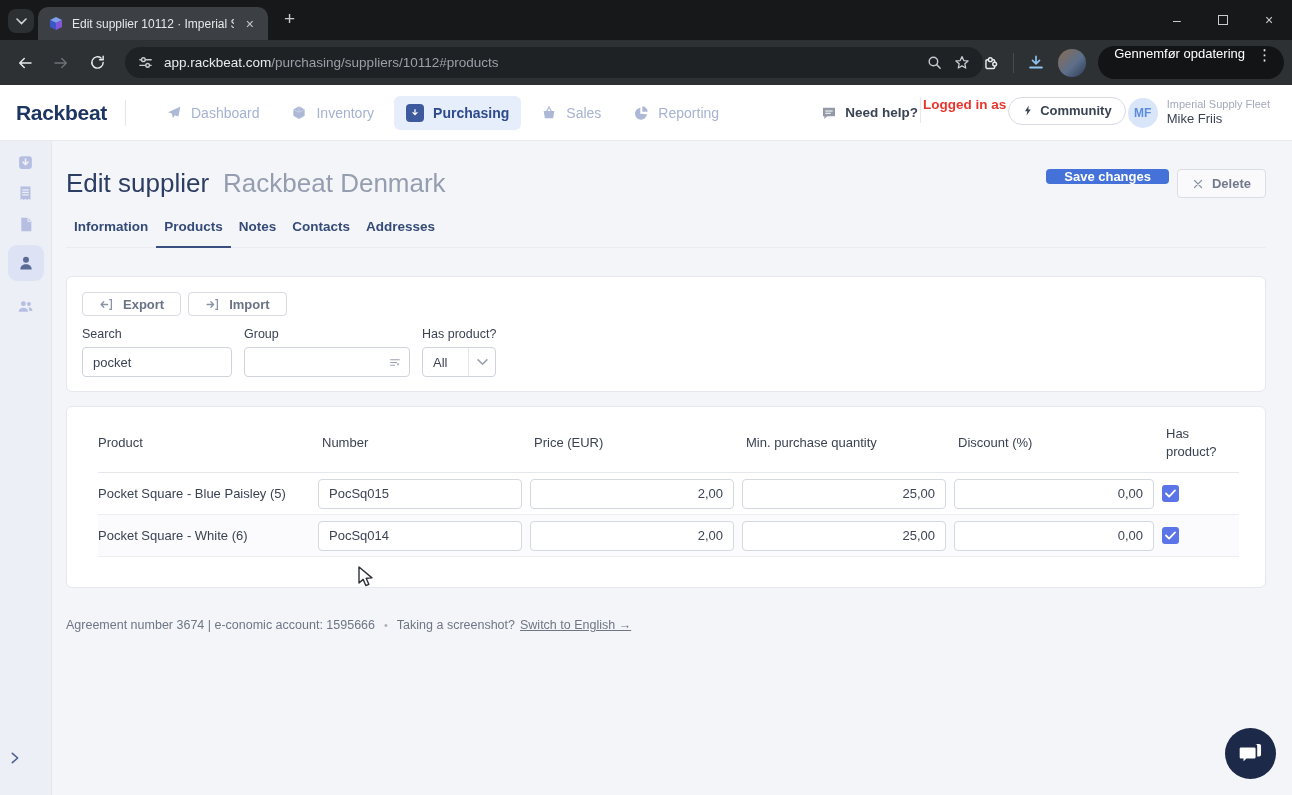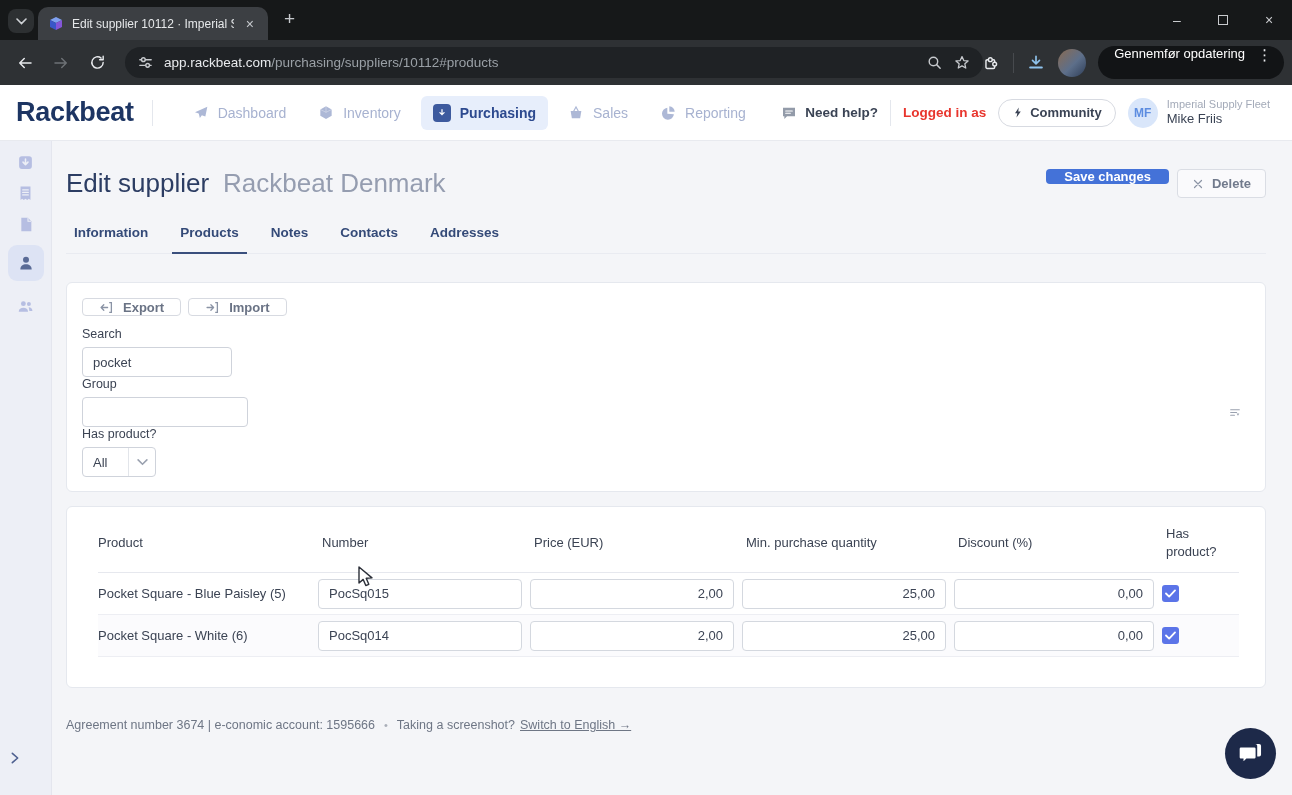--- a/index.html
+++ b/index.html
@@ -28,28 +28,28 @@
   .url-host { color:#e8eaed; }
   .url-path { color:#9aa0a6; }
   .toolbar-right { position:absolute; right:8px; top:0; height:45px; display:flex; align-items:center; gap:12px; }
   .tb-sep { width:1px; height:20px; background:#474a4e; }
   .tb-avatar { width:28px; height:28px; border-radius:50%; background:linear-gradient(135deg,#8a6b52 0%,#5d6f8a 55%,#2e3d57 100%); cursor:pointer; }
   .update-pill { height:33px; border-radius:17px; background:#121416; color:#fff; font-size:13px; display:flex; align-items:flex-start; padding:0 12px 0 16px; gap:12px; cursor:pointer; }
   .kebab { color:#e8eaed; font-size:15px; }
 
   
   .app-header { position:absolute; top:85px; left:0; right:0; height:56px; background:#fff; border-bottom:1px solid #e8eaef; display:flex; align-items:center; padding:0 22px 0 16px; }
-  .logo { font-size:27px; font-weight:700; color:#1d3563; letter-spacing:-0.3px; }
+  .logo { font-size:21px; font-weight:700; color:#1d3563; letter-spacing:-0.3px; }
   .hdr-sep { width:1px; height:26px; background:#e4e7ed; }
   .main-nav { display:flex; align-items:center; gap:8px; margin-left:28px; }
   .nav-item { display:flex; align-items:center; gap:9px; padding:8px 12px; border-radius:6px; color:#a7b2d0; font-size:14px; cursor:pointer; }
   .nav-item .n-ico { color:#adb8d6; }
   .nav-item.active { background:#e7eefb; color:#2d4a8f; font-weight:600; }
   .ico-box { width:18px; height:18px; border-radius:4px; background:#3d5a9e; display:flex; align-items:center; justify-content:center; }
-  .hdr-right { margin-left:auto; display:flex; align-items:center; gap:12px; }
+  .hdr-right { margin-left:auto; display:flex; gap:2px; }
   .need-help { display:flex; align-items:center; gap:8px; font-size:13.5px; font-weight:600; color:#3a4354; cursor:pointer; }
   .logged-in { color:#e8352d; font-size:13.5px; font-weight:700; cursor:pointer; }
   .community-pill { display:flex; align-items:center; gap:6px; height:28px; padding:0 13px; border:1px solid #d7dae1; border-radius:15px; background:#fff; font-size:13px; font-weight:600; color:#3a4354; cursor:pointer; }
   .user-chip { display:flex; align-items:center; gap:9px; cursor:pointer; }
   .mf-avatar { width:30px; height:30px; border-radius:50%; background:#d9e6fa; color:#5c8ce0; font-size:12px; font-weight:700; display:flex; align-items:center; justify-content:center; }
   .u-company { font-size:11px; color:#a3aab8; line-height:1.3; }
   .u-name { font-size:13px; color:#3a4354; line-height:1.3; }
 
   
   .sidebar { position:absolute; top:141px; left:0; width:52px; bottom:0; background:#edeff6; border-right:1px solid #e4e6ee; display:flex; flex-direction:column; align-items:center; padding-top:6px; }
@@ -58,30 +58,30 @@
   .sb-expand { position:absolute; left:7px; bottom:28px; color:#4e6090; cursor:pointer; }
 
   
   .main { position:absolute; left:53px; top:141px; right:0; bottom:0; padding:27px 26px 0 13px; overflow:hidden; }
   .page-head { display:flex; align-items:center; }
   .page-title { font-size:26px; font-weight:500; color:#2c3d63; }
   .page-subtitle { font-size:26px; font-weight:300; color:#959db0; margin-left:14px; }
   .head-actions { margin-left:auto; display:flex; gap:8px; }
   .btn-save { height:15px; padding:0 18px; border:none; border-radius:4px; background:#4472d8; color:#fff; font-size:13px; font-weight:600; font-family:inherit; cursor:pointer; }
   .btn-delete { height:29px; padding:0 14px; border:1px solid #dadde4; border-radius:4px; background:#fafafc; color:#717a8c; font-size:13px; font-weight:600; font-family:inherit; display:flex; align-items:center; gap:8px; cursor:pointer; }
-  .tabs { display:flex; gap:16px; margin-top:26px; border-bottom:1px solid #e9ebf1; }
+  .tabs { display:flex; gap:0; margin-top:20px; border-bottom:1px solid #e9ebf1; }
   .tab { padding:0 8px 12px; font-size:13.5px; font-weight:600; color:#344a78; border-bottom:2px solid transparent; margin-bottom:-1px; cursor:pointer; }
   .tab.active { border-bottom-color:#3a4f7d; }
 
   .card { background:#fff; border:1px solid #e5e8ee; border-radius:6px; }
   .filter-card { margin-top:28px; padding:15px 15px 14px; }
   .btn-row { display:flex; gap:7px; }
-  .btn-light { height:18px; padding:0 16px; border:1px solid #d7dae1; border-radius:4px; background:#fff; color:#6a7385; font-size:13px; font-weight:600; font-family:inherit; display:flex; align-items:center; gap:9px; cursor:pointer; }
+  .btn-light { height:24px; padding:0 16px; border:1px solid #d7dae1; border-radius:4px; background:#fff; color:#6a7385; font-size:13px; font-weight:600; font-family:inherit; display:flex; align-items:center; gap:9px; cursor:pointer; }
   .btn-light .b-ico { color:#8a93a5; }
-  .fields-row { display:flex; gap:0; margin-top:11px;flex-direction:column; }
+  .fields-row { display:flex; gap:12px; margin-top:11px; }
   .field-label { font-size:12.5px; font-weight:500; color:#3b4353; margin-bottom:6px; }
   .text-input { height:30px; border:1px solid #cfd3db; border-radius:4px; font-size:13px; color:#3c4454; padding:0 10px; font-family:inherit; outline:none; background:#fff; }
   .group-wrap { position:relative; }
   .group-wrap .g-ico { position:absolute; right:8px; bottom:8px; color:#9aa1af; pointer-events:none; }
   .select-box { width:74px; height:30px; border:1px solid #cfd3db; border-radius:4px; background:#fff; display:flex; align-items:center; cursor:pointer; }
   .select-box .sel-val { flex:1; font-size:13px; color:#3c4454; padding-left:10px; }
   .select-box .sel-div { width:1px; height:28px; background:#e2e5ea; }
   .select-box .sel-chev { width:26px; display:flex; justify-content:center; color:#9aa1af; }
 
   .table-card { margin-top:14px; padding:18px 26px 30px 31px; }

